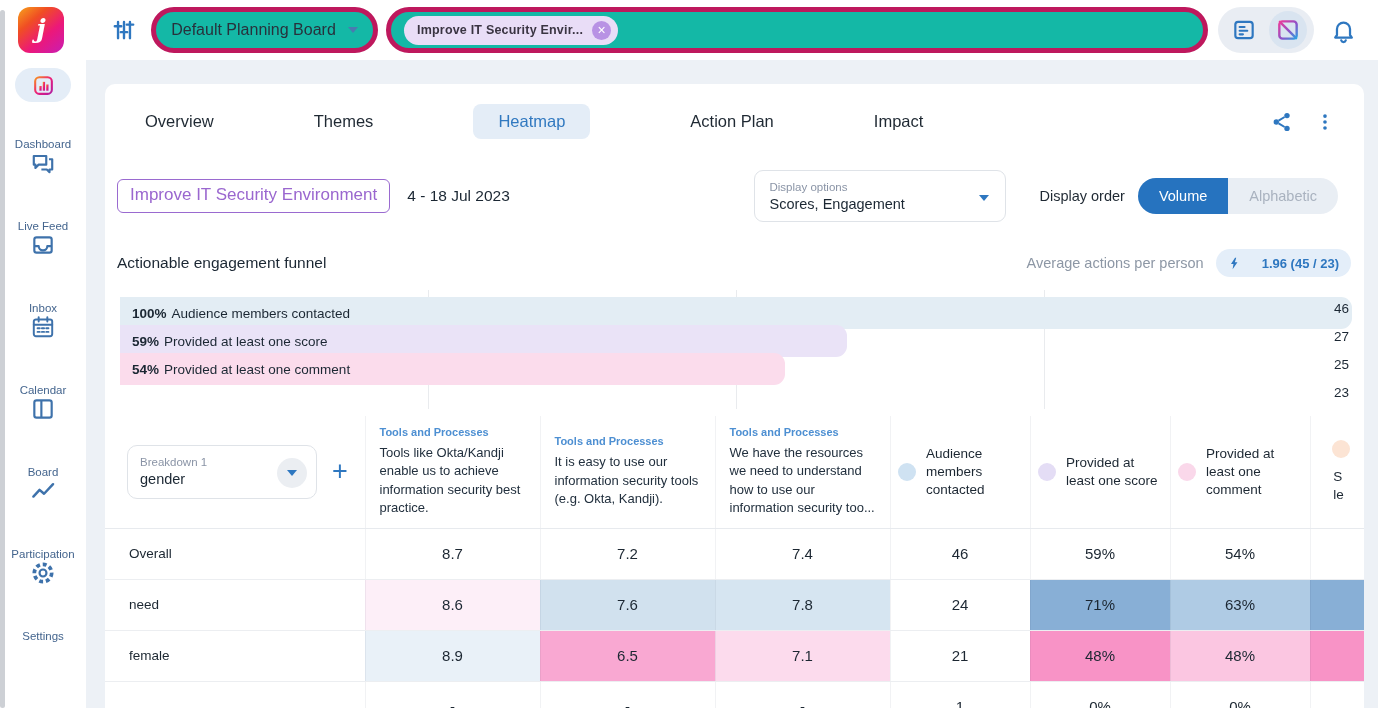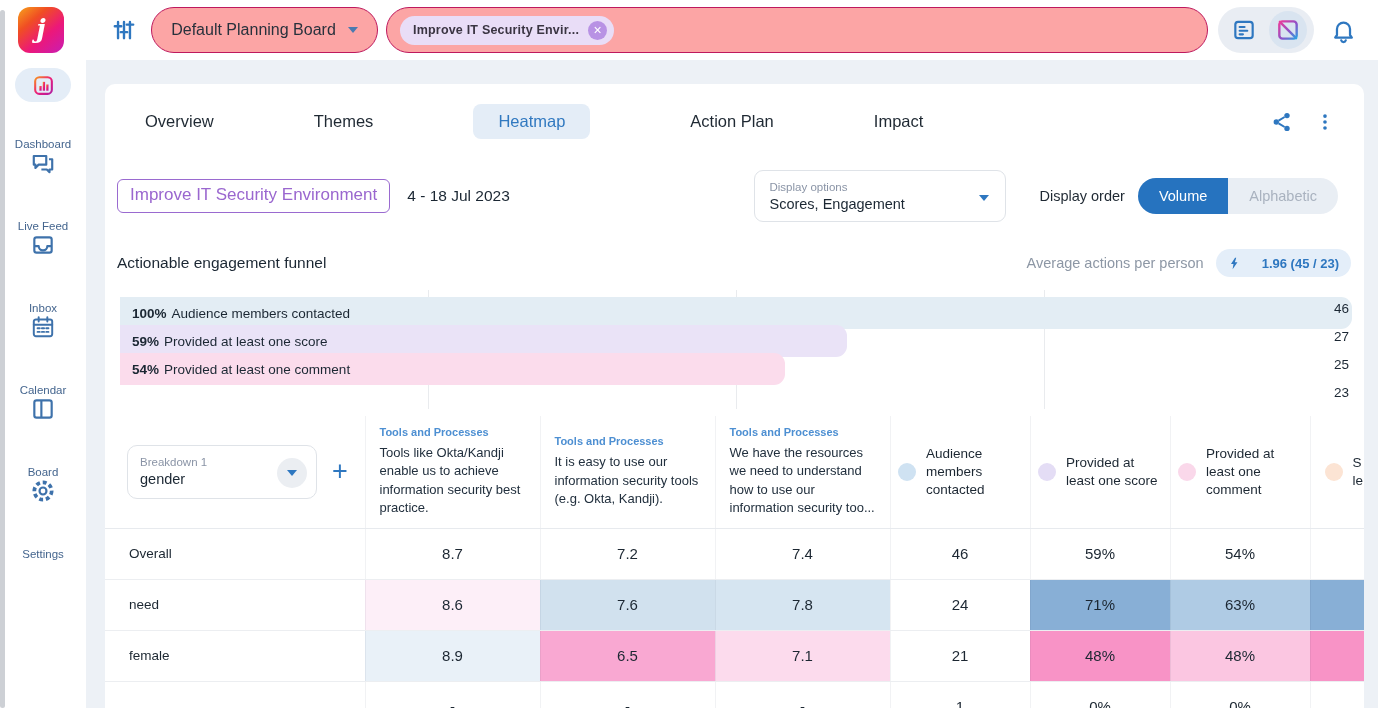--- a/index.html
+++ b/index.html
@@ -8,21 +8,21 @@
 
   
   .topbar { position:absolute; top:0; left:0; width:1378px; height:60px; background:#fff;
     display:flex; align-items:center; padding:0 14px 0 18px; z-index:20; }
   .left-strip { position:absolute; left:0; top:10px; width:5px; height:698px; background:#cdd0d5; border-radius:3px; z-index:40; }
   .logo { width:46px; height:46px; border-radius:12px; flex:0 0 auto;
     background:linear-gradient(140deg,#f7a31c 0%,#f04e23 30%,#ec1879 62%,#c81db4 100%);
     display:flex; align-items:center; justify-content:center; }
   .logo span { color:#fff; font-family:"DejaVu Serif", serif; font-style:italic; font-weight:700; font-size:26px; margin-top:-3px; }
   .tune-wrap { margin-left:46px; margin-right:13px; display:flex; align-items:center; }
-  .pill { border:1px solid #be185d; border-radius:24px; height:46px; display:flex; align-items:center; background:#fca5a5; }
+  .pill { border:5px solid #be185d; border-radius:24px; height:46px; display:flex; align-items:center; background:#14b8a6; }
   .board-pill { width:227px; justify-content:center; gap:12px; font-size:16px; color:#28313c; }
   .tri { width:0; height:0; border-left:5px solid transparent; border-right:5px solid transparent; border-top:6px solid #4a7ab0; }
   .search-pill { flex:1; margin-left:8px; padding-left:13px; }
   .chip { background:#e9ddf7; border-radius:15px; height:29px; display:flex; align-items:center; gap:9px; padding:0 7px 0 13px; }
   .chip b { font-size:12.5px; color:#3a3442; letter-spacing:.2px; }
   .chip-x { width:19px; height:19px; border-radius:50%; background:#b892e4; color:#fff; font-size:14px; line-height:18px;
     display:flex; align-items:center; justify-content:center; }
   .right-pill { margin-left:10px; background:#e9edf3; border:none; width:96px; justify-content:center; gap:6px; }
   .icon-btn { width:38px; height:38px; border-radius:50%; display:flex; align-items:center; justify-content:center; }
   .icon-btn.sel { background:#d9e4f0; }
@@ -202,20 +202,26 @@
     <span class="lbl">Calendar</span>
   </div>
   <div class="side-item">
     <svg width="26" height="26" viewBox="0 0 24 24" fill="none" stroke="#3e72ab" stroke-width="2">
       <rect x="4" y="4" width="16" height="16" rx="2"></rect>
       <path d="M10.5 4v16"></path>
     </svg>
     <span class="lbl">Board</span>
   </div>
   <div class="side-item">
+    <svg width="27" height="27" viewBox="0 0 24 24" fill="none" stroke="#3e72ab" stroke-width="2.2" stroke-linecap="round" stroke-linejoin="round">
+      <polyline points="3,16.5 8.5,10.5 12.5,14 20.5,5.5"></polyline>
+    </svg>
+    <span class="lbl">Participation</span>
+  </div>
+  <div class="side-item">
     <svg width="26" height="26" viewBox="0 0 24 24" fill="none" stroke="#3e72ab">
       <circle cx="12" cy="12" r="3.2" stroke-width="2"></circle>
       <circle cx="12" cy="12" r="8" stroke-width="3.4" stroke-dasharray="3.6 2.6"></circle>
     </svg>
     <span class="lbl">Settings</span>
   </div>
 </div>
 
 <div class="main">
   <div class="card">
@@ -359,21 +365,21 @@
               <span class="m-label">Provided at least one score</span>
             </div>
           </th>
           <th>
             <div class="m-cell">
               <span class="dot" style="background-color: rgb(250, 216, 234);"></span>
               <span class="m-label">Provided at least one comment</span>
             </div>
           </th>
           <th>
-            <div class="m-cell clip-label" style="justify-content:flex-start; padding-left:14px;">
+            <div class="m-cell clip-label" style="justify-content:flex-start; padding-left:14px;flex-direction:column;">
               <span class="dot" style="background-color: rgb(252, 228, 212);"></span>
               <span class="m-label" style="max-width:16px">S le</span>
             </div>
           </th>
         </tr>
       </thead>
       <tbody>
         <tr>
           <td class="rowlbl">Overall</td>
           <td>8.7</td>

